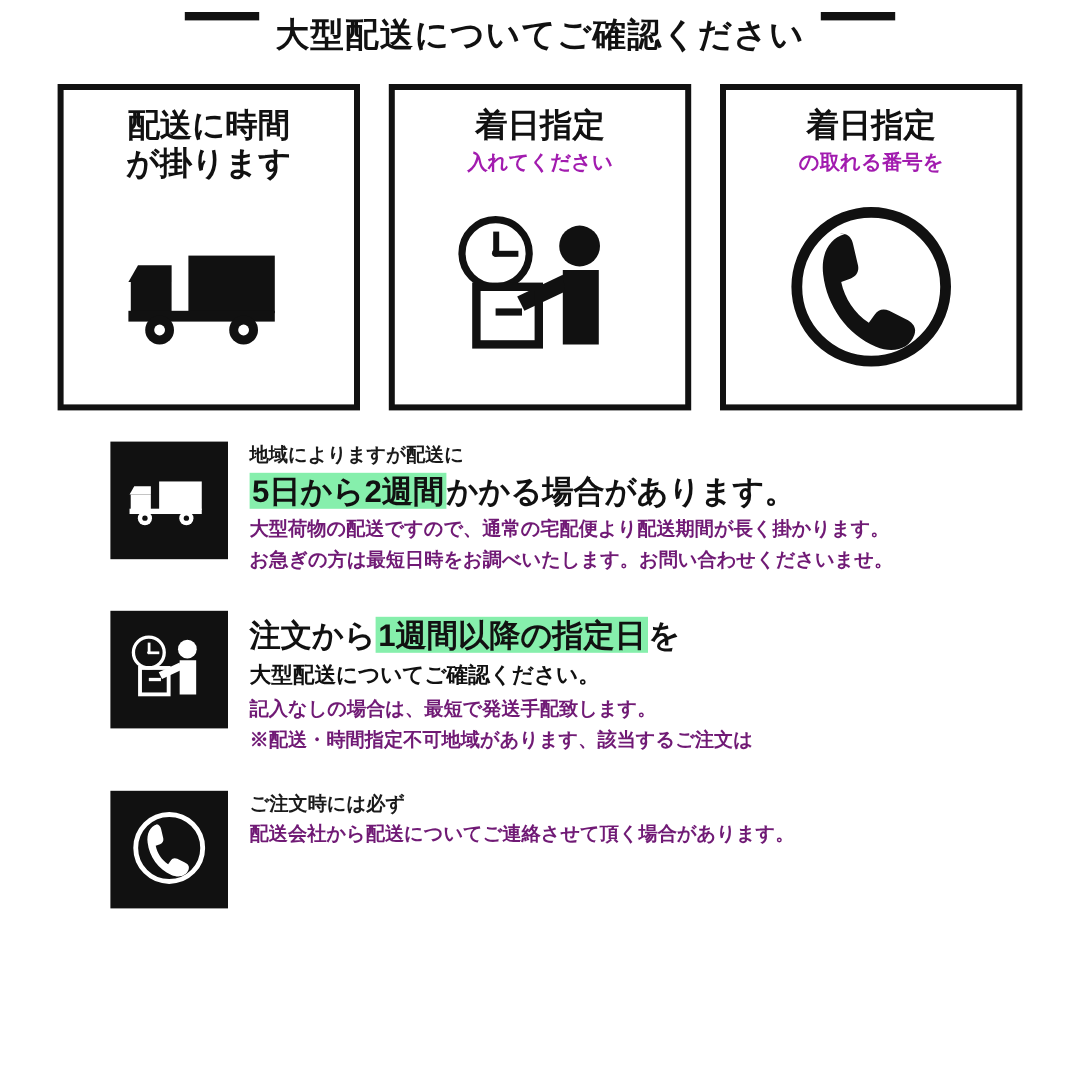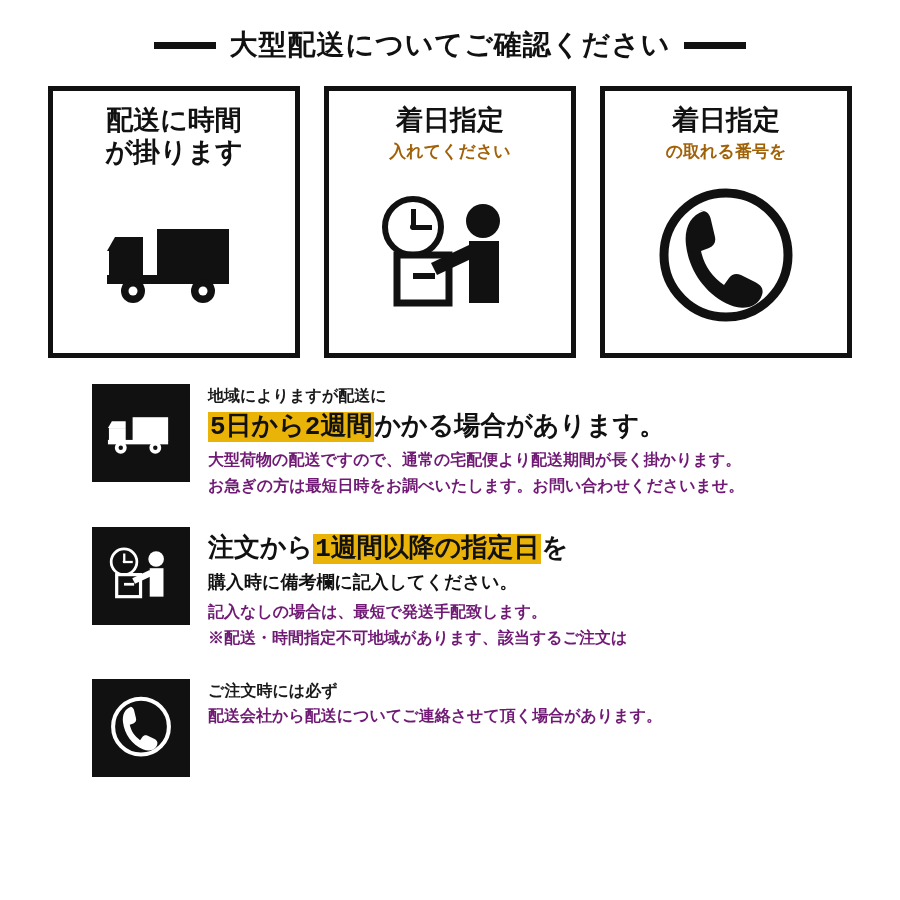--- a/index.html
+++ b/index.html
@@ -18,24 +18,24 @@
     width: 900px;
     height: 900px;
     position: relative;
     background: #ffffff;
     box-sizing: border-box;
   }
 
   
   .header {
     display: flex;
-    align-items: center;
+    align-items: flex-start;
     justify-content: center;
     gap: 14px;
-    padding-top: 26px;
+    padding-top: 10px;
   }
   .header .rule {
     width: 62px;
     height: 7px;
     background: #111111;
   }
   .header .title {
     font-size: 28px;
     font-weight: bold;
     letter-spacing: 1px;
@@ -67,21 +67,21 @@
     line-height: 1.18;
     text-align: center;
     letter-spacing: 0px;
     color: #111111;
   }
   .box .box-sub {
     font-size: 17px;
     font-weight: bold;
     text-align: center;
     margin-top: 3px;
-    color: #a16207;
+    color: #a21caf;
   }
   .box .box-art {
     flex: 1;
     display: flex;
     align-items: center;
     justify-content: center;
     width: 100%;
   }
 
   
@@ -116,23 +116,22 @@
   }
   .big {
     font-size: 26px;
     font-weight: bold;
     color: #111111;
     line-height: 1.25;
     margin-bottom: 4px;
     white-space: nowrap;
   }
   .hl {
-    background: #eab308;
+    background: #86efac;
     padding: 0 2px;
-    font-family: Liberation Mono, monospace;
   }
   .detail {
     font-size: 16px;
     font-weight: bold;
     color: #701a75;
     line-height: 1.62;
     white-space: nowrap;
   }
   .mid {
     font-size: 18px;
@@ -247,21 +246,21 @@
           <rect x="47" y="32" width="20" height="5" fill="#ffffff"></rect>
           <circle cx="118" cy="28" r="17" fill="#ffffff"></circle>
           <path d="M104 48 h30 v62 h-30 z" fill="#ffffff"></path>
           <path d="M104 52 L66 70 L72 82 L106 66 Z" fill="#ffffff"></path>
           <rect x="32" y="62" width="52" height="48" fill="none" stroke="#ffffff" stroke-width="7"></rect>
           <rect x="48" y="80" width="22" height="6" fill="#ffffff"></rect>
         </svg>
       </div>
       <div class="texts">
         <div class="big spacer-top"><span>注文から</span><span class="hl">1週間以降の指定日</span><span>を</span></div>
-        <div class="mid">購入時に備考欄に記入してください。</div>
+        <div class="mid">大型配送についてご確認ください。</div>
         <div class="detail">記入なしの場合は、最短で発送手配致します。</div>
         <div class="detail">※配送・時間指定不可地域があります、該当するご注文は</div>
       </div>
     </div>
 
     <div class="row">
       <div class="thumb">
         <svg width="72" height="68" viewBox="0 0 160 150" aria-hidden="true">
           <ellipse cx="80" cy="72" rx="62" ry="62" fill="none" stroke="#ffffff" stroke-width="9"></ellipse>
           <path d="M58 28

